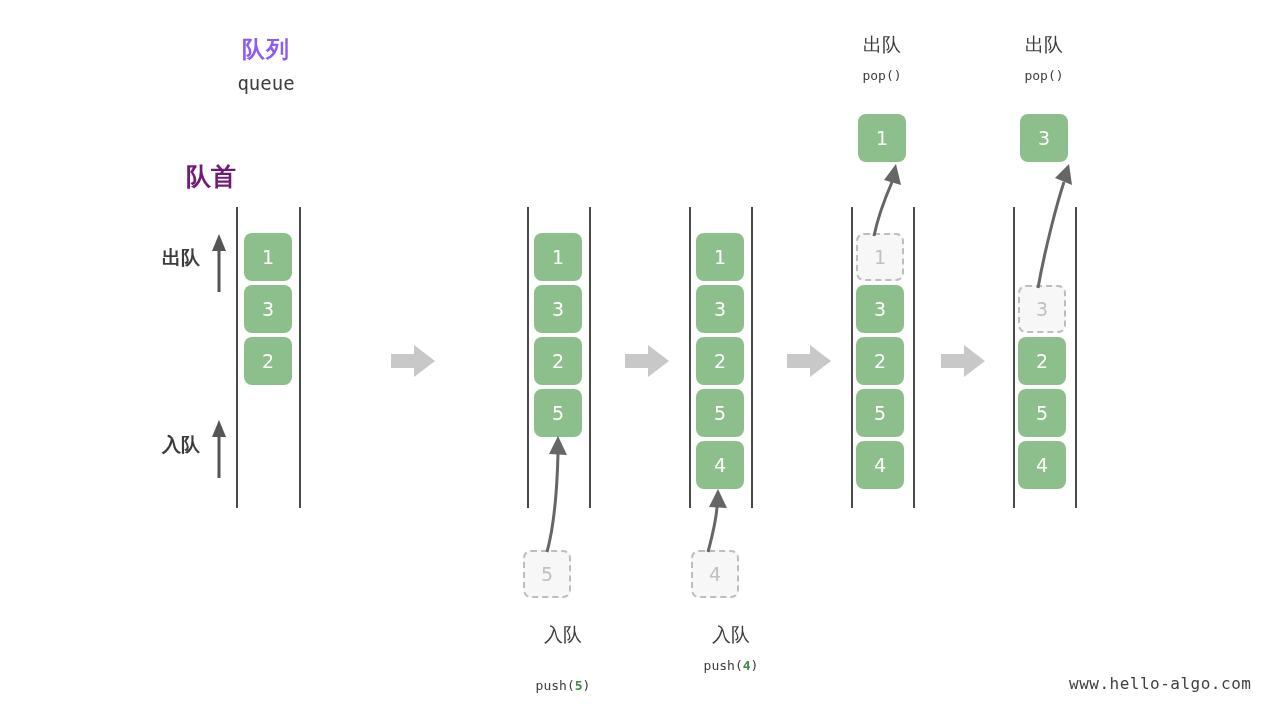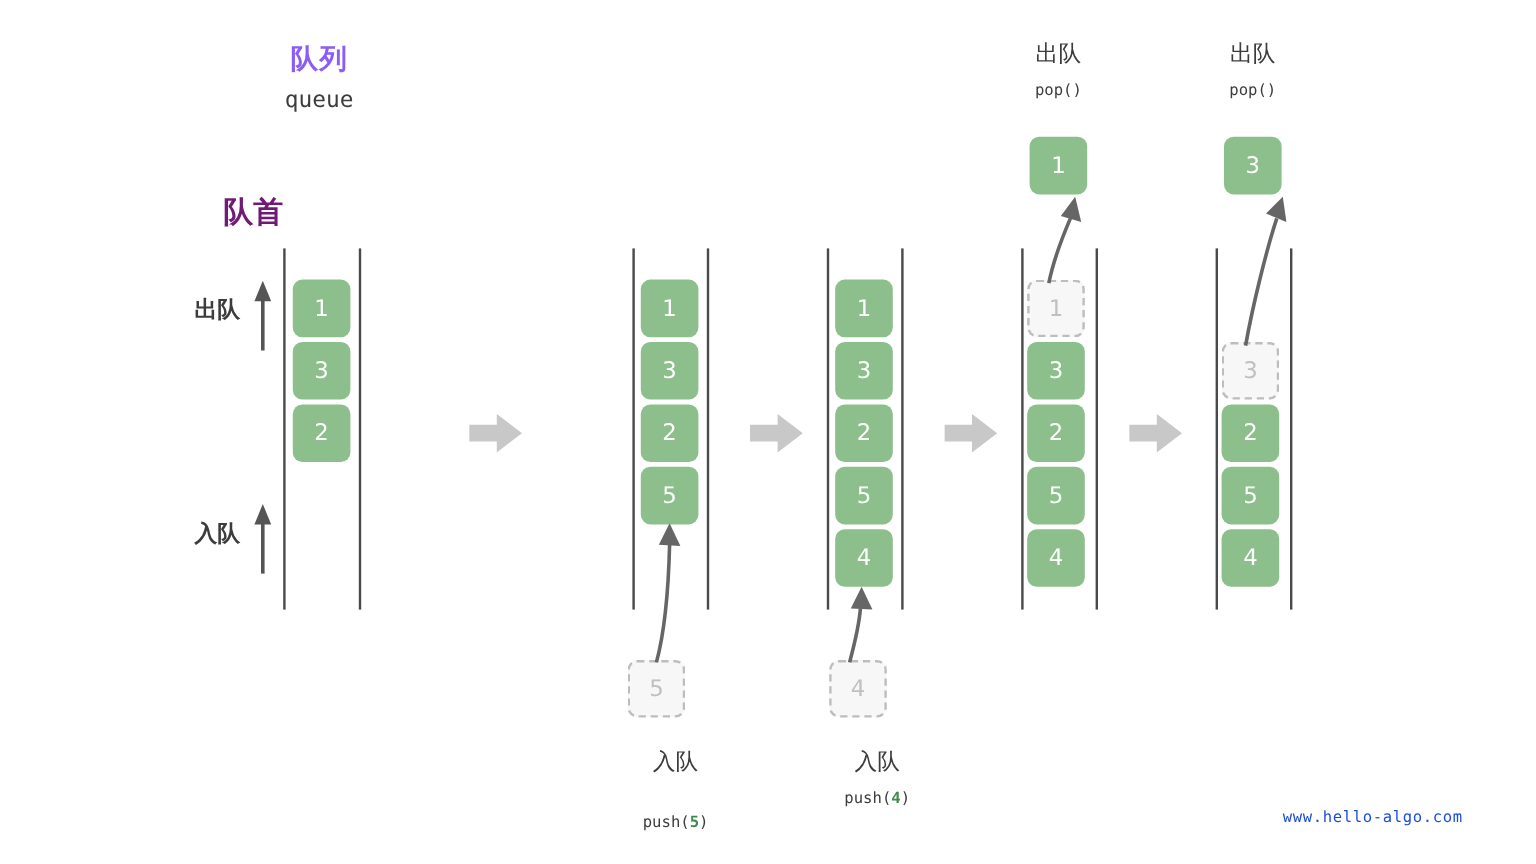--- a/index.html
+++ b/index.html
@@ -62,22 +62,22 @@
   .op-code {
     font-family: "DejaVu Sans Mono", "Liberation Mono", monospace;
     font-size: 13px;
     color: #3c3c3c;
     text-align: center;
     white-space: nowrap;
   }
   .op-code .num { color: #3f8a4f; font-weight: bold; }
   .watermark {
     font-family: "DejaVu Sans Mono", "Liberation Mono", monospace;
-    font-size: 13px;
-    color: #1d4ed8;
+    font-size: 16px;
+    color: #404040;
     letter-spacing: 0.5px;
     white-space: nowrap;
   }
 
   
   .rail {
     position: absolute;
     width: 2px;
     background: #4a4a4a;
   }

